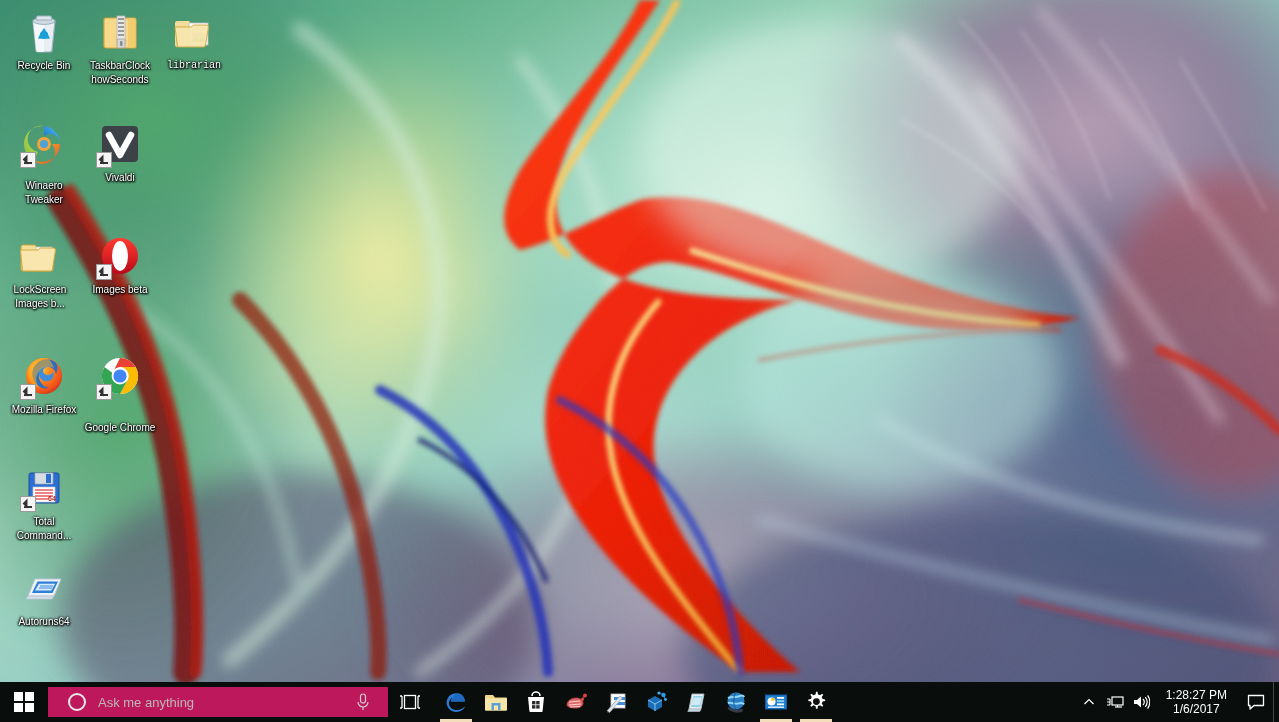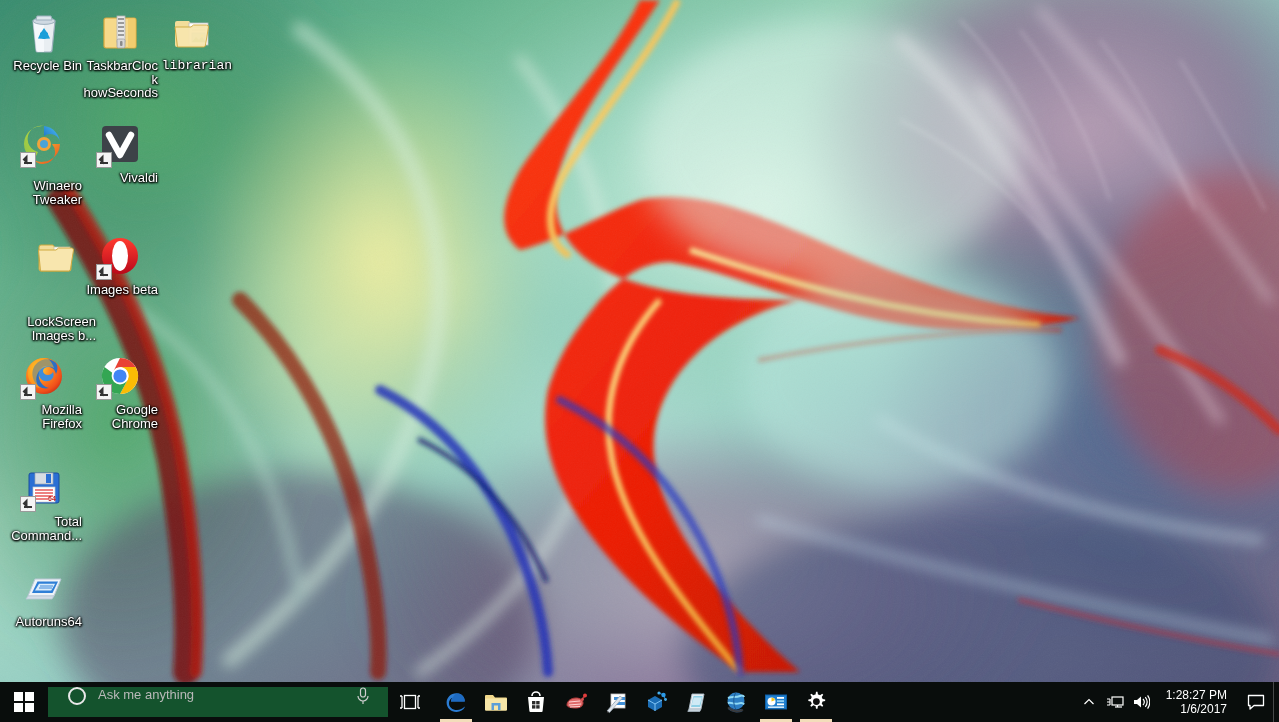--- a/index.html
+++ b/index.html
@@ -23,22 +23,22 @@
   .desk-icon {
     position:absolute; width:76px;
     display:flex; flex-direction:column; align-items:center;
     cursor:default; user-select:none;
   }
   .di-glyph {
     width:48px; height:48px; position:relative;
     display:flex; align-items:center; justify-content:center;
   }
   .di-label {
-    margin-top:3px; width:76px; text-align:right;
-    font-size:13px; line-height:13.5px; color:#ffffff;
+    margin-top:3px; width:76px; text-align:center;
+    font-size:10px; line-height:13.5px; color:#ffffff;
     text-shadow:0 0 3px rgba(0,0,0,.95), 1px 1px 2px rgba(0,0,0,.95),
                 -1px 0 2px rgba(0,0,0,.8), 0 1px 2px rgba(0,0,0,.9);
     word-wrap:break-word;
   }
   
   .shortcut-arrow {
     position:absolute; left:0; bottom:0; width:16px; height:16px;
     background:#f4f4f4; border:1px solid #9a9a9a;
   }
   .shortcut-arrow::after {
@@ -61,22 +61,22 @@
   #start-button {
     width:48px; display:flex; align-items:center; justify-content:center;
     cursor:default;
   }
   .win-logo { width:20px; height:20px; display:grid;
     grid-template-columns:9px 9px; grid-template-rows:9px 9px; gap:2px; }
   .win-logo i { background:#ffffff; display:block; }
 
   #search-box {
     width:340px; margin:5px 0 5px 0; height:30px;
-    background:#14532d;
-    display:flex; cursor:text;
+    background:#be185d;
+    display:flex; align-items:center; cursor:text;
   }
   .cortana-ring {
     width:18px; height:18px; border:2px solid #e9e9e9; border-radius:50%;
     margin-left:20px; flex:0 0 auto;
   }
   #search-text {
     margin-left:12px; color:#b9b9b9; font-size:13px; flex:1 1 auto;
     white-space:nowrap; overflow:hidden;
   }
   .mic-icon { width:22px; margin-right:14px; display:flex; justify-content:center; }
@@ -100,21 +100,21 @@
   }
 
   #tray-spacer { flex:1 1 auto; }
 
   #system-tray { display:flex; align-items:center; }
   .tray-icon { width:26px; display:flex; align-items:center; justify-content:center;
     cursor:default; height:40px; }
   #clock {
     color:#ffffff; font-size:12px; line-height:14px; text-align:center;
     padding:0 12px; height:40px;
-    display:flex; flex-direction:column; align-items:flex-end; justify-content:center;
+    display:flex; flex-direction:column; align-items:center; justify-content:center;
     cursor:default;
   }
   #action-center {
     width:34px; height:40px; display:flex; align-items:center; justify-content:center;
     cursor:default;
   }
   #show-desktop { width:6px; height:40px; border-left:1px solid rgba(255,255,255,.25); }
 </style>
 </head>
 <body>
@@ -337,21 +337,21 @@
       <div class="di-glyph">
         <svg width="44" height="44" viewBox="0 0 44 44">
           <rect x="4" y="4" width="36" height="36" rx="4" fill="#3d4248"></rect>
           <path d="M11 13 L22 33 L33 13" fill="none" stroke="#ffffff" stroke-width="6.5" stroke-linecap="round" stroke-linejoin="round"></path>
         </svg>
         <div class="shortcut-arrow"></div>
       </div>
       <div class="di-label">Vivaldi</div>
     </div>
 
-    <div class="desk-icon" style="left:20px; top:232px;gap:32px;">
+    <div class="desk-icon" style="left:2px; top:232px;">
       <div class="di-glyph">
         <svg width="44" height="44" viewBox="0 0 44 44">
           <path d="M5 11 h12 l3 4 h13 a2 2 0 0 1 2 2 v18 a2 2 0 0 1 -2 2 h-28 a2 2 0 0 1 -2 -2 v-22 a2 2 0 0 1 2 -2 z" fill="#f3dd9a" stroke="#cda83d" stroke-width="1"></path>
           <rect x="18" y="13" width="16" height="21" fill="#fbfbf4" stroke="#c9c2a5" stroke-width=".7"></rect>
           <g stroke="#8f99a5" stroke-width=".8">
             <line x1="20" y1="17" x2="31" y2="17"></line>
             <line x1="20" y1="20" x2="31" y2="20"></line>
             <line x1="20" y1="23" x2="31" y2="23"></line>
             <line x1="20" y1="26" x2="31" y2="26"></line>
             <line x1="20" y1="29" x2="28" y2="29"></line>
@@ -398,21 +398,21 @@
                    C32 23 32 20 31 18 C30 20 28 21 26 21 C23 21 21 19 21 17
                    C21 15 23 13 26 13 C28 13 29 13 30 14 Z" fill="#3f8ddb"></path>
           <path d="M22 4 C13 4 6 11 6 20 C6 27 11 33 18 34 C14 30 13 24 16 19
                    C19 13 26 11 32 14 C30 8 27 4 22 4 Z" fill="#ffb31f" opacity=".55"></path>
         </svg>
         <div class="shortcut-arrow"></div>
       </div>
       <div class="di-label">Mozilla Firefox</div>
     </div>
 
-    <div class="desk-icon" style="left:82px; top:352px;">
+    <div class="desk-icon" style="left:82px; top:352px;gap:18px;">
       <div class="di-glyph">
         <svg width="44" height="44" viewBox="0 0 44 44">
           <circle cx="22" cy="22" r="18" fill="#ffffff"></circle>
           <path d="M22 4 A18 18 0 0 1 37.6 13 L23 13 A9 9 0 0 0 14.6 19 Z" fill="#e94235"></path>
           <path d="M37.6 13 A18 18 0 0 1 22 40 L29 27 A9 9 0 0 0 23 13 Z" fill="#fabc05"></path>
           <path d="M22 40 A18 18 0 0 1 6.4 13 L14.6 19 A9 9 0 0 0 29 27 Z" fill="#34a653"></path>
           <circle cx="22" cy="22" r="8.4" fill="#ffffff"></circle>
           <circle cx="22" cy="22" r="6.6" fill="#4286f5"></circle>
         </svg>
         <div class="shortcut-arrow"></div>

